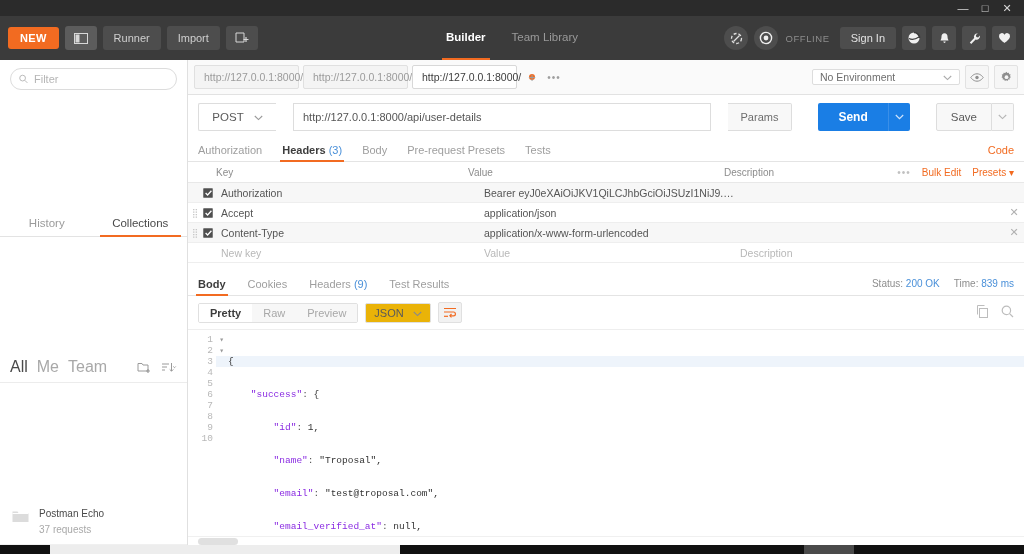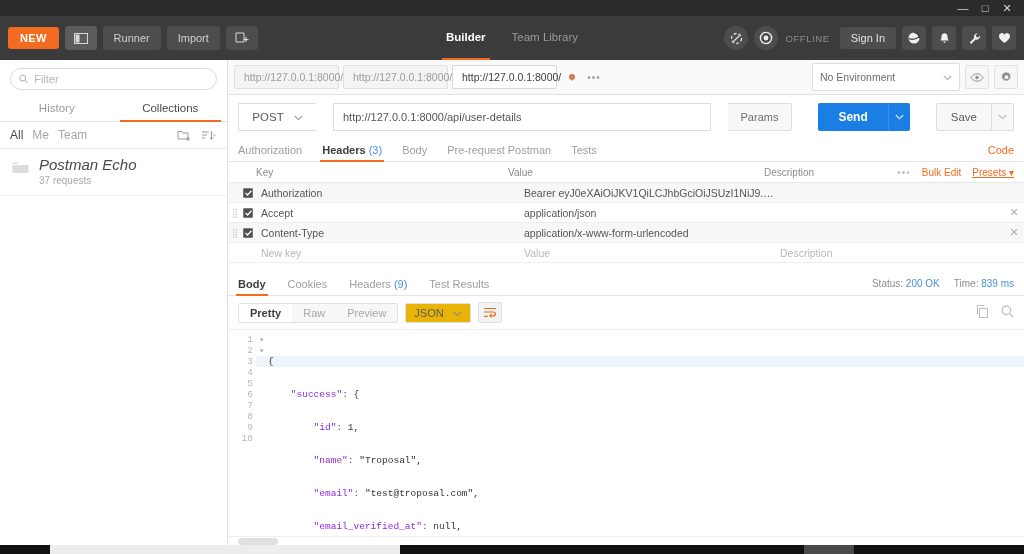--- a/index.html
+++ b/index.html
@@ -67,22 +67,22 @@
   .sq-icon {
     width: 24px; height: 24px; border-radius: 3px; background: #4d4d4d;
     display: flex; align-items: center; justify-content: center; color: #f0f0f0; cursor: pointer;
   }
 
   
   .body { flex: 1; display: flex; min-height: 0; }
 
   
   .sidebar {
-    width: 228px; border-right: 1px solid #e0e0e0; background: #fff;
-    display: flex; flex-direction: column; flex: none;
+    width: 188px; border-right: 1px solid #e0e0e0; background: #fff;
+    display: flex; flex-direction: column; flex: none; justify-content: space-between;
   }
   .filter-wrap { padding: 8px 10px 6px 10px; }
   .filter-box {
     height: 22px; border: 1px solid #dcdcdc; border-radius: 11px;
     display: flex; align-items: center; padding: 0 8px; gap: 6px; cursor: text;
   }
   .filter-box input {
     border: none; outline: none; font-size: 11px; color: #555; width: 100%;
     font-family: "Liberation Sans", sans-serif; background: transparent;
   }
@@ -92,31 +92,31 @@
     flex: 1; text-align: center; padding: 6px 0 7px; font-size: 11.5px;
     color: #9b9b9b; cursor: pointer; position: relative;
   }
   .side-tab.active { color: #4a4a4a; }
   .side-tab.active::after {
     content: ""; position: absolute; left: 6px; right: 6px; bottom: -1px;
     height: 2px; background: #f26b21;
   }
   .side-filter-row {
     display: flex; align-items: center; padding: 6px 10px; gap: 9px;
-    border-bottom: 1px solid #ececec; font-size: 12px;
+    border-bottom: 1px solid #ececec; font-size: 16px;
   }
   .side-filter-row .sf { color: #a8a8a8; cursor: pointer; }
   .side-filter-row .sf.active { color: #4a4a4a; }
   .side-filter-row .spacer { margin-left: auto; }
   .side-icon { color: #9a9a9a; cursor: pointer; display: flex; align-items: center; }
   .collection-item {
     display: flex; padding: 9px 10px 9px 12px; gap: 10px; cursor: pointer;
     border-bottom: 1px solid #f0f0f0; align-items: flex-start;
   }
-  .coll-name { font-size: 15px; color: #4a4a4a; line-height: 14px; font-style: italic; }
+  .coll-name { font-size: 10px; color: #4a4a4a; line-height: 14px; }
   .coll-sub { font-size: 10px; color: #a9a9a9; margin-top: 3px; }
 
   
   .main { flex: 1; display: flex; flex-direction: column; min-width: 0; background: #fff; }
 
   .tabbar {
     height: 35px; display: flex; align-items: center; padding: 0 6px;
     border-bottom: 1px solid #e2e2e2; background: #fafafa; flex: none;
   }
   .rtab {
@@ -126,21 +126,21 @@
     max-width: 105px; white-space: nowrap;
   }
   .rtab.active { background: #fff; color: #3d3d3d; border-color: #d8d8d8; }
   .dot { width: 6px; height: 6px; border-radius: 50%; background: #f26b21; flex: none; }
   .tab-plus, .tab-more {
     width: 22px; height: 22px; display: flex; align-items: center; justify-content: center;
     color: #9e9e9e; font-size: 13px; cursor: pointer;
   }
   .env-right { margin-left: auto; display: flex; align-items: center; gap: 5px; }
   .env-select {
-    width: 148px; height: 28px; border: 1px solid #ddd; background: #fff;
+    width: 148px; height: 16px; border: 1px solid #ddd; background: #fff;
     display: flex; align-items: center; padding: 0 7px; font-size: 10.5px;
     color: #6d6d6d; border-radius: 2px; cursor: pointer;
   }
   .env-select .chev { margin-left: auto; color: #aaa; }
   .env-ico {
     width: 24px; height: 24px; border: 1px solid #e2e2e2; background: #f6f6f6;
     display: flex; align-items: center; justify-content: center; border-radius: 2px;
     color: #8e8e8e; cursor: pointer;
   }
 
@@ -222,21 +222,21 @@
     display: flex; align-items: center; justify-content: center; border-radius: 1px;
   }
   .chk svg { display: block; }
   .c-key { width: 268px; padding-left: 5px; flex: none; overflow: hidden; white-space: nowrap; }
   .c-val { width: 256px; flex: none; overflow: hidden; white-space: nowrap; text-overflow: ellipsis; padding-right: 6px; }
   .c-desc { flex: 1; overflow: hidden; white-space: nowrap; }
   .c-x { width: 20px; text-align: center; color: #b0b0b0; font-size: 11px; flex: none; cursor: pointer; }
   .th-actions { margin-left: auto; display: flex; align-items: center; gap: 11px; padding-right: 10px; }
   .dots { color: #c0c0c0; letter-spacing: 1px; cursor: pointer; }
   .bulk { color: #f26b21; cursor: pointer; font-size: 10px; }
-  .presets { color: #f26b21; cursor: pointer; font-size: 10px; text-decoration: underline; }
+  .presets { color: #f26b21; cursor: pointer; font-size: 10px; }
 
   
   .res-tabs {
     display: flex; align-items: center; padding: 0 10px; gap: 22px;
     border-bottom: 1px solid #e4e4e4; height: 24px; margin-top: 9px; flex: none;
   }
   .res-tab { font-size: 11px; color: #9e9e9e; cursor: pointer; position: relative; height: 24px; line-height: 25px; }
   .res-tab.active { color: #3d3d3d; font-weight: bold; }
   .res-tab.active::after {
     content: ""; position: absolute; left: -2px; right: -2px; bottom: 0; height: 2px; background: #f26b21;
@@ -484,21 +484,21 @@
         </div>
       </div>
 
       <div class="reqtabs">
         <div class="reqtab">Authorization</div>
         <div class="reqtab active">
           <span>Headers</span>
           <span class="cnt">(3)</span>
         </div>
         <div class="reqtab">Body</div>
-        <div class="reqtab">Pre-request Postman</div>
+        <div class="reqtab">Pre-request Presets</div>
         <div class="reqtab">Tests</div>
         <div class="code-link">Code</div>
       </div>
 
       <div class="tbl">
         <div class="thead">
           <div class="c-key" style="padding-left:16px">Key</div>
           <div class="c-val">Value</div>
           <div class="c-desc">Description</div>
           <div class="th-actions">

